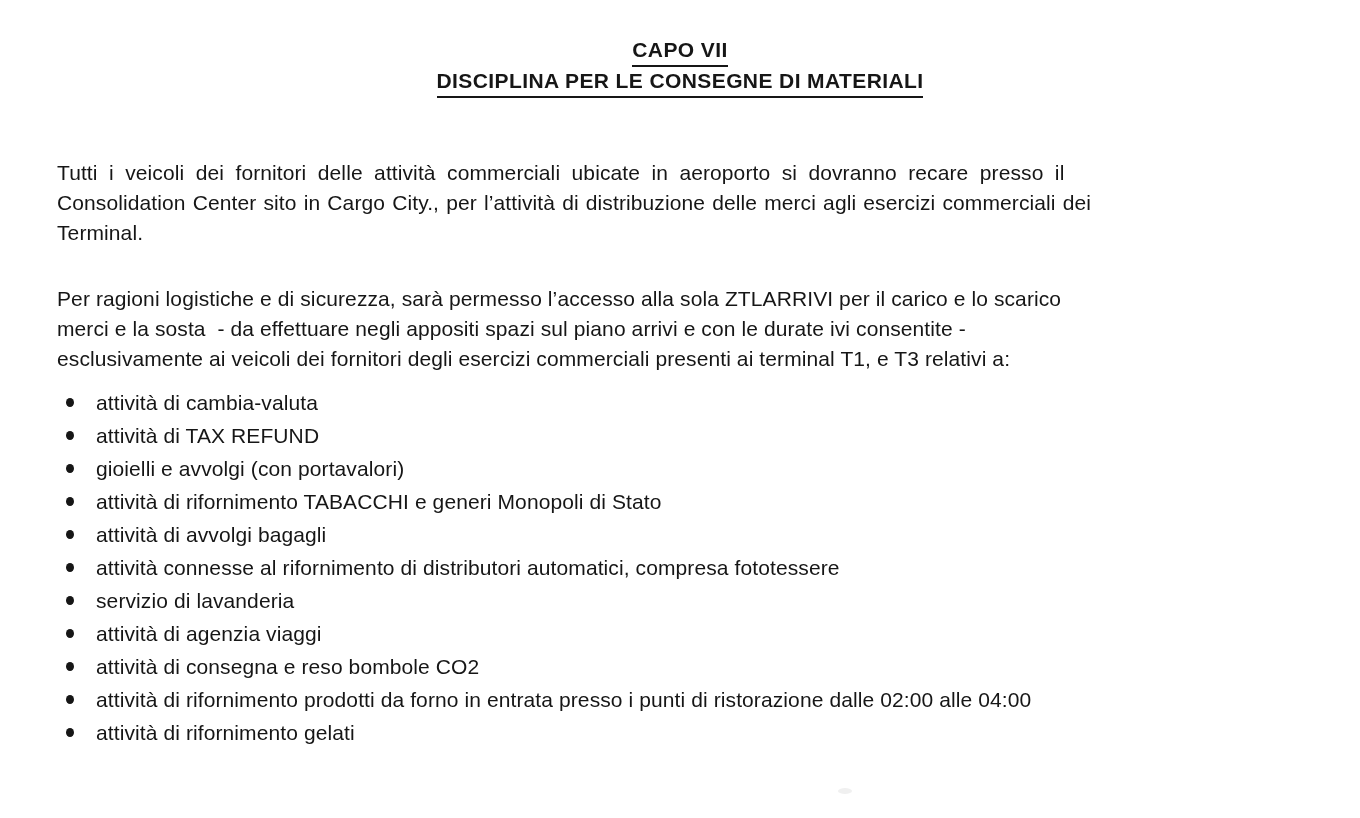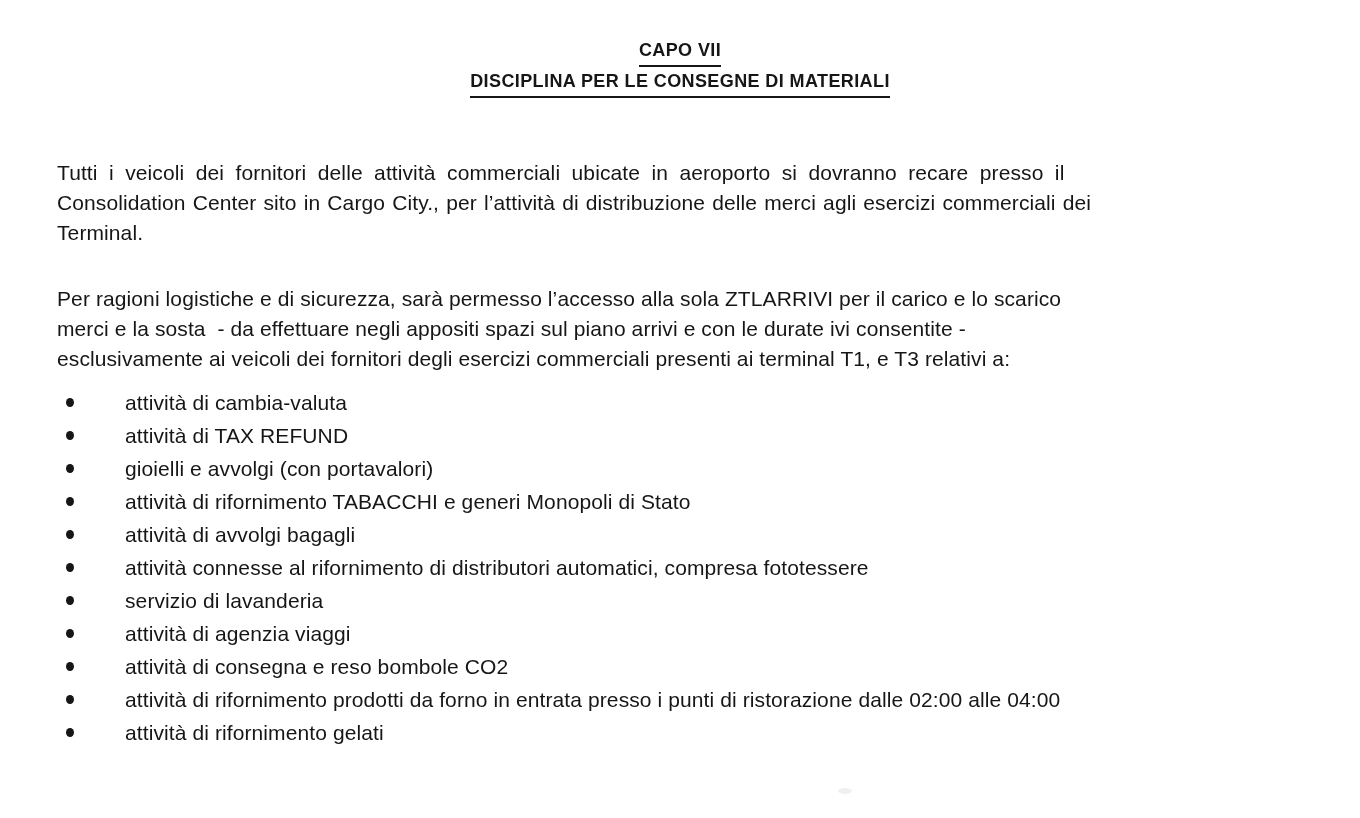--- a/index.html
+++ b/index.html
@@ -18,21 +18,21 @@
     width: 1360px;
     height: 818px;
     background: #ffffff;
   }
 
   
   .doc-title {
     padding-top: 36px;
     text-align: center;
     font-weight: bold;
-    font-size: 18px;
+    font-size: 21px;
     line-height: 28px;
     letter-spacing: 0.4px;
   }
   .doc-title .u {
     display: inline-block;
     border-bottom: 2.5px solid #161616;
     padding-bottom: 1px;
   }
 
   
@@ -71,21 +71,21 @@
   }
   .dot {
     flex: 0 0 auto;
     width: 8px;
     height: 9px;
     border-radius: 50%;
     background: #161616;
     margin: 12px 0 0 9px;
   }
   .item-text {
-    margin-left: 51px;
+    margin-left: 22px;
     white-space: pre;
     letter-spacing: 0.1px;
   }
 
   
   .smudge {
     position: absolute;
     left: 838px;
     top: 788px;
     width: 14px;

